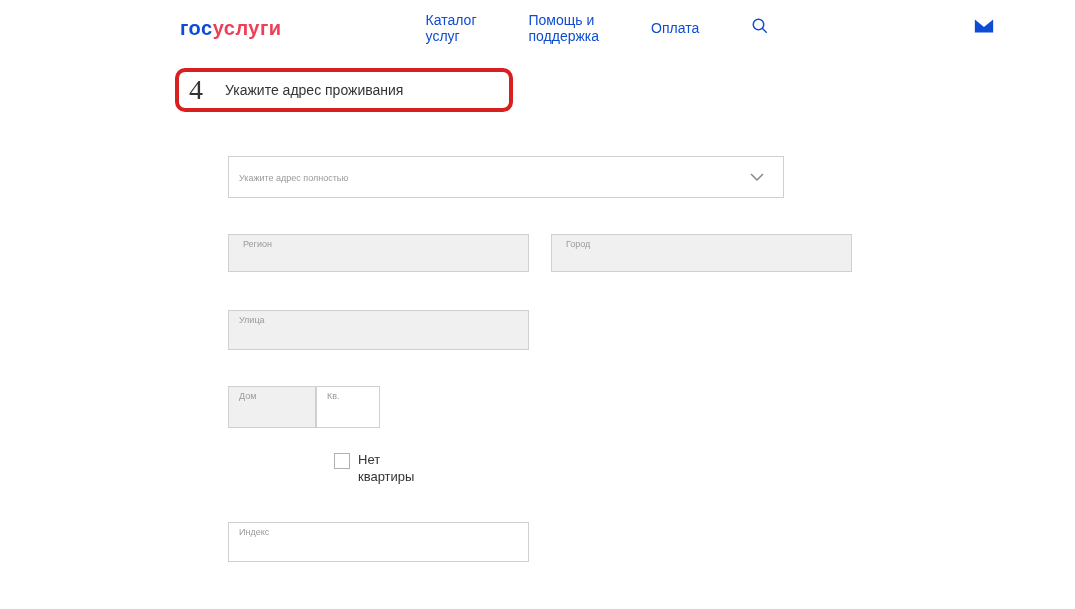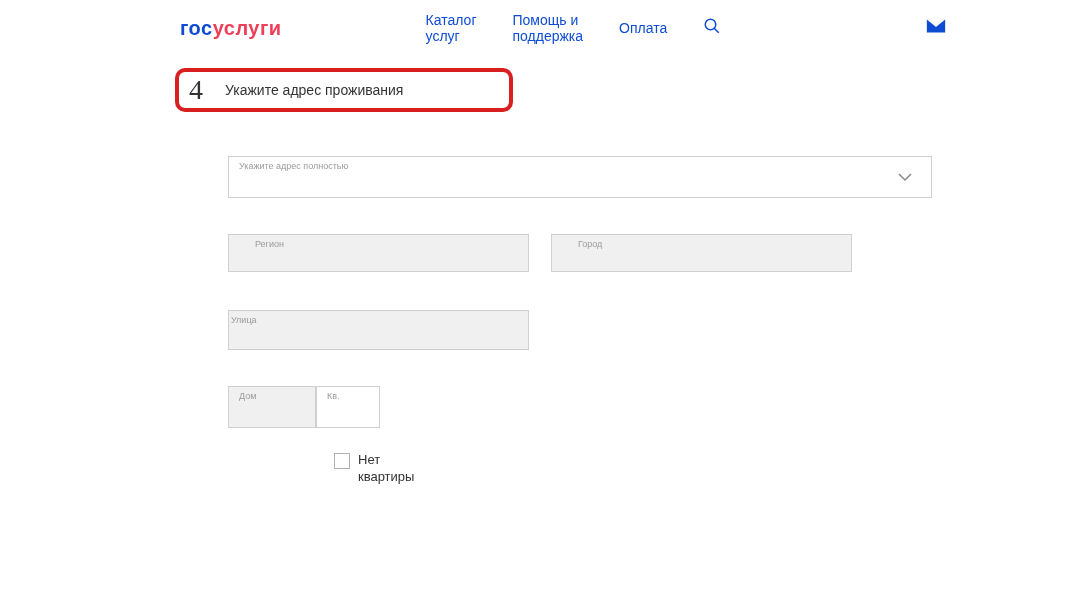--- a/index.html
+++ b/index.html
@@ -20,21 +20,21 @@
     .logo {
       font-size: 20px;
       font-weight: bold;
       letter-spacing: 0.5px;
       margin-right: 120px;
     }
     .logo-gos { color: #0d4cd3; }
     .logo-uslugi { color: #ee3f58; }
     .nav-links {
       display: flex;
-      gap: 36px;
+      gap: 52px;
       align-items: center;
     }
     .nav-link {
       color: #0d4cd3;
       font-size: 14px;
       cursor: pointer;
     }
     .search-icon svg {
       width: 18px;
       height: 18px;
@@ -73,26 +73,26 @@
       font-size: 14px;
       color: #333;
     }
     .form-area {
       position: absolute;
       left: 228px;
       top: 156px;
       width: 624px;
     }
     .full-address {
-      width: 704px;
+      width: 556px;
       height: 42px;
       border: 1px solid #d0d0d0;
       background: #fff;
       position: relative;
-      padding: 4px 10px;
+      padding: 16px 10px;
     }
     .field-label {
       font-size: 9px;
       color: #9a9a9a;
     }
     .chevron {
       position: absolute;
       right: 18px;
       top: 50%;
       transform: translateY(-50%);
@@ -125,28 +125,28 @@
     .row-region-city {
       display: flex;
       gap: 22px;
       margin-top: 36px;
     }
     .field-region, .field-city {
       width: 348px;
       height: 38px;
       border: 1px solid #d0d0d0;
       background: #f0f0f0;
-      padding: 4px 26px;
+      padding: 4px 14px;
     }
     .field-street {
       width: 301px;
       height: 40px;
       border: 1px solid #d0d0d0;
       background: #f0f0f0;
-      padding: 4px 2px;
+      padding: 4px 10px;
       margin-top: 38px;
     }
     .row-house-flat {
       display: flex;
       margin-top: 36px;
     }
     .field-house {
       width: 88px;
       height: 42px;
       border: 1px solid #d0d0d0;
@@ -253,14 +253,17 @@
     <div class="field-flat">
       <div class="field-label">Кв.</div>
     </div>
   </div>
 
   <div class="no-flat-row">
     <div class="checkbox"></div>
     <div class="no-flat-label">Нет квартиры</div>
   </div>
 
+  <div class="field-index">
+    <div class="field-label">Индекс</div>
+  </div>
 
 </div>
 
 </body></html>

